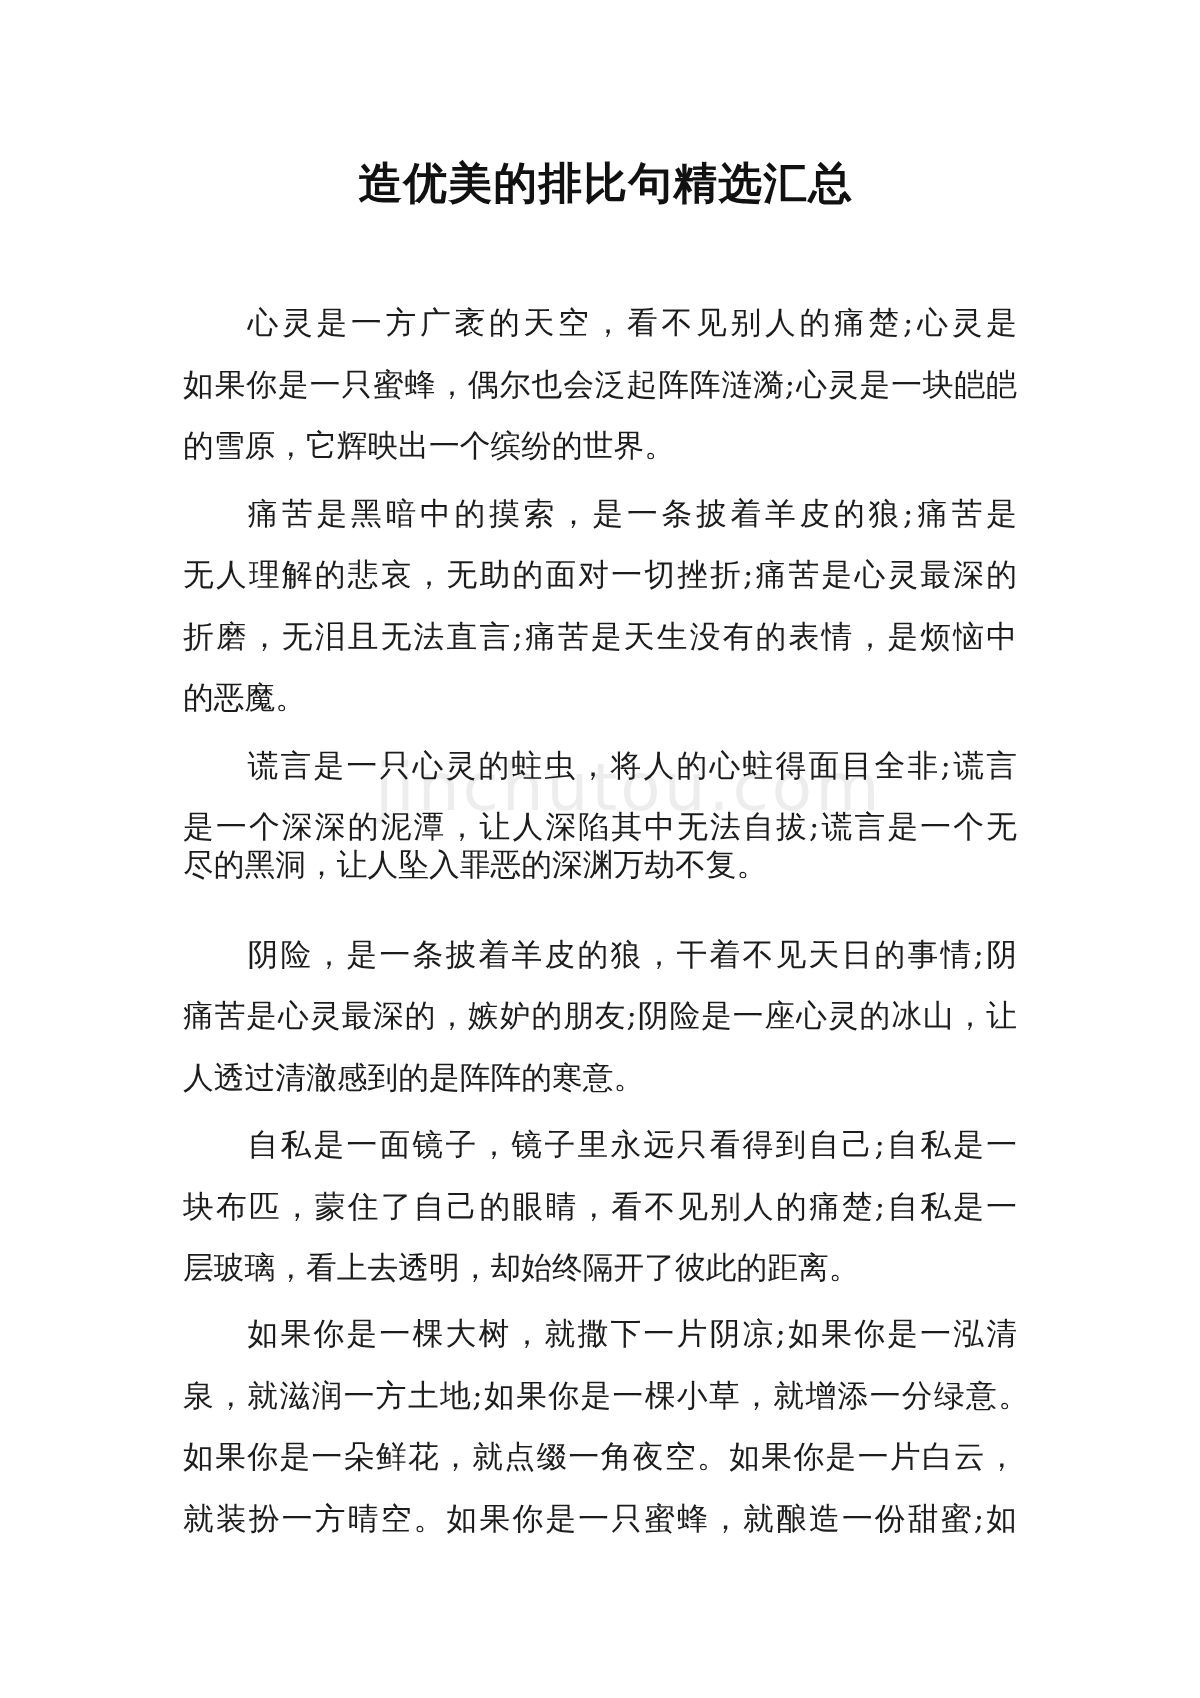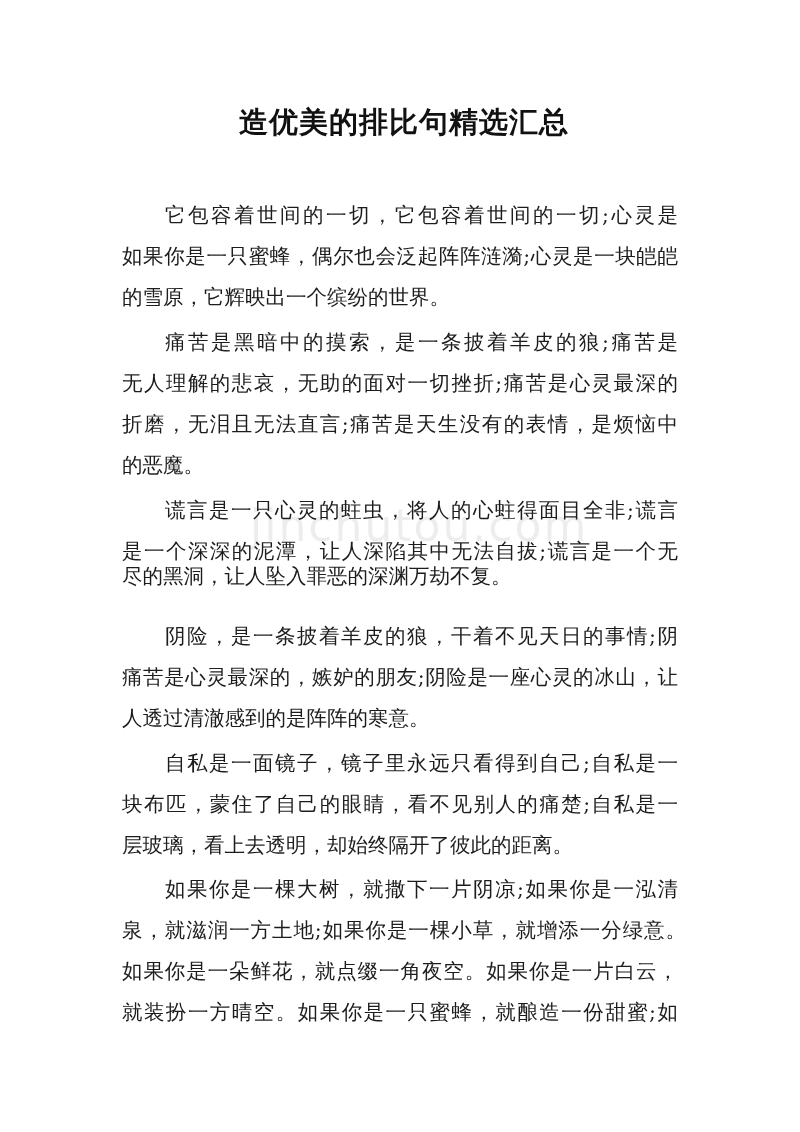--- a/index.html
+++ b/index.html
@@ -17,21 +17,21 @@
   </style>
 </head>
 <body>
 
 <div>
   <h1 class="title" style="margin:4px;">造优美的排比句精选汇总</h1>
 
   <div class="watermark">jinchutou.com</div>
 
   <div>
-    <div class="line first" style="top:201px">它包容着世间的一切，它包容着世间的一切;心灵是</div>
+    <div class="line first" style="top:201px">心灵是一方广袤的天空，看不见别人的痛楚;心灵是</div>
     <div class="line" style="top:242px">如果你是一只蜜蜂，偶尔也会泛起阵阵涟漪;心灵是一块皑皑</div>
     <div class="line last" style="top:283px">的雪原，它辉映出一个缤纷的世界。</div>
   </div>
 
   <div>
     <div class="line first" style="top:328px">痛苦是黑暗中的摸索，是一条披着羊皮的狼;痛苦是</div>
     <div class="line" style="top:369px">无人理解的悲哀，无助的面对一切挫折;痛苦是心灵最深的</div>
     <div class="line" style="top:410px">折磨，无泪且无法直言;痛苦是天生没有的表情，是烦恼中</div>
     <div class="line last" style="top:451px">的恶魔。</div>
   </div>

